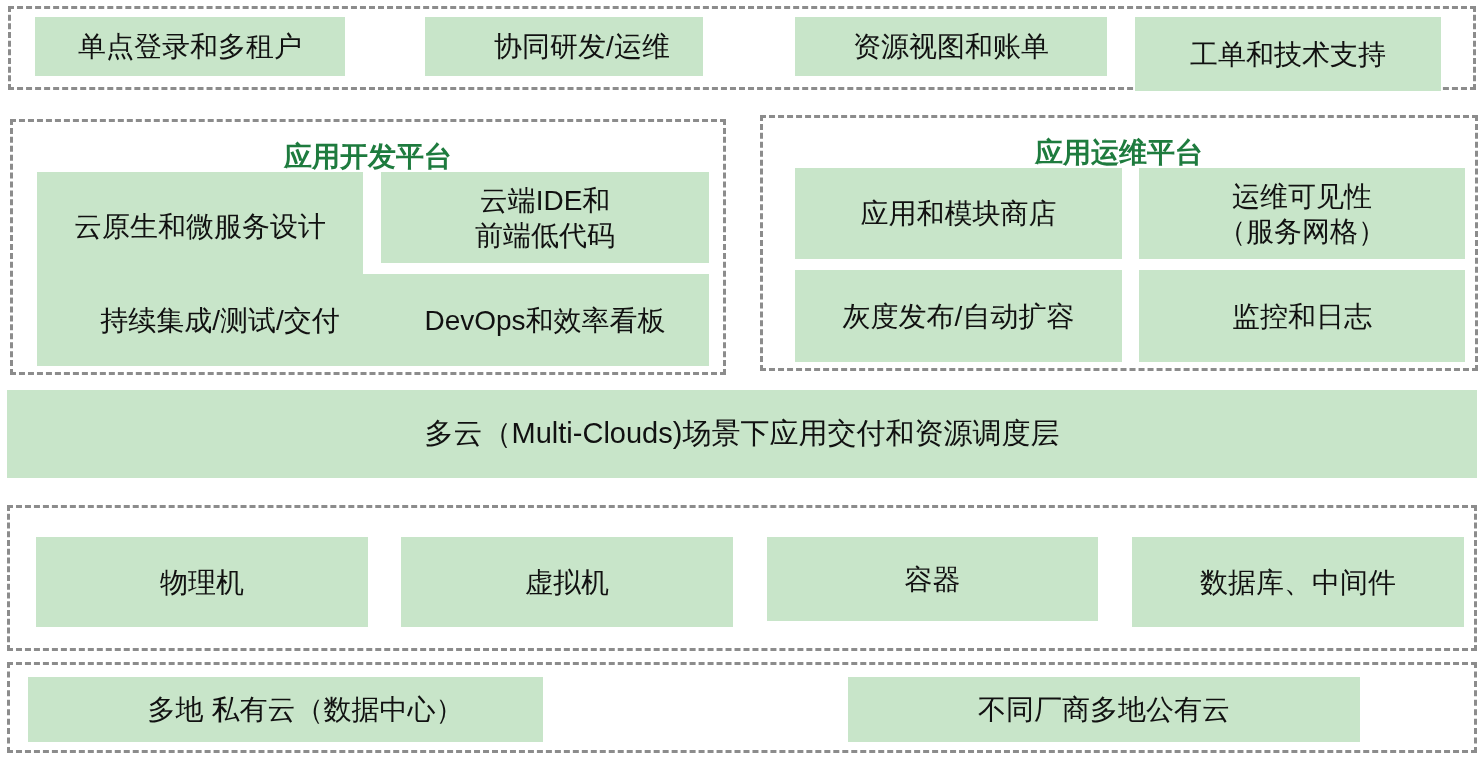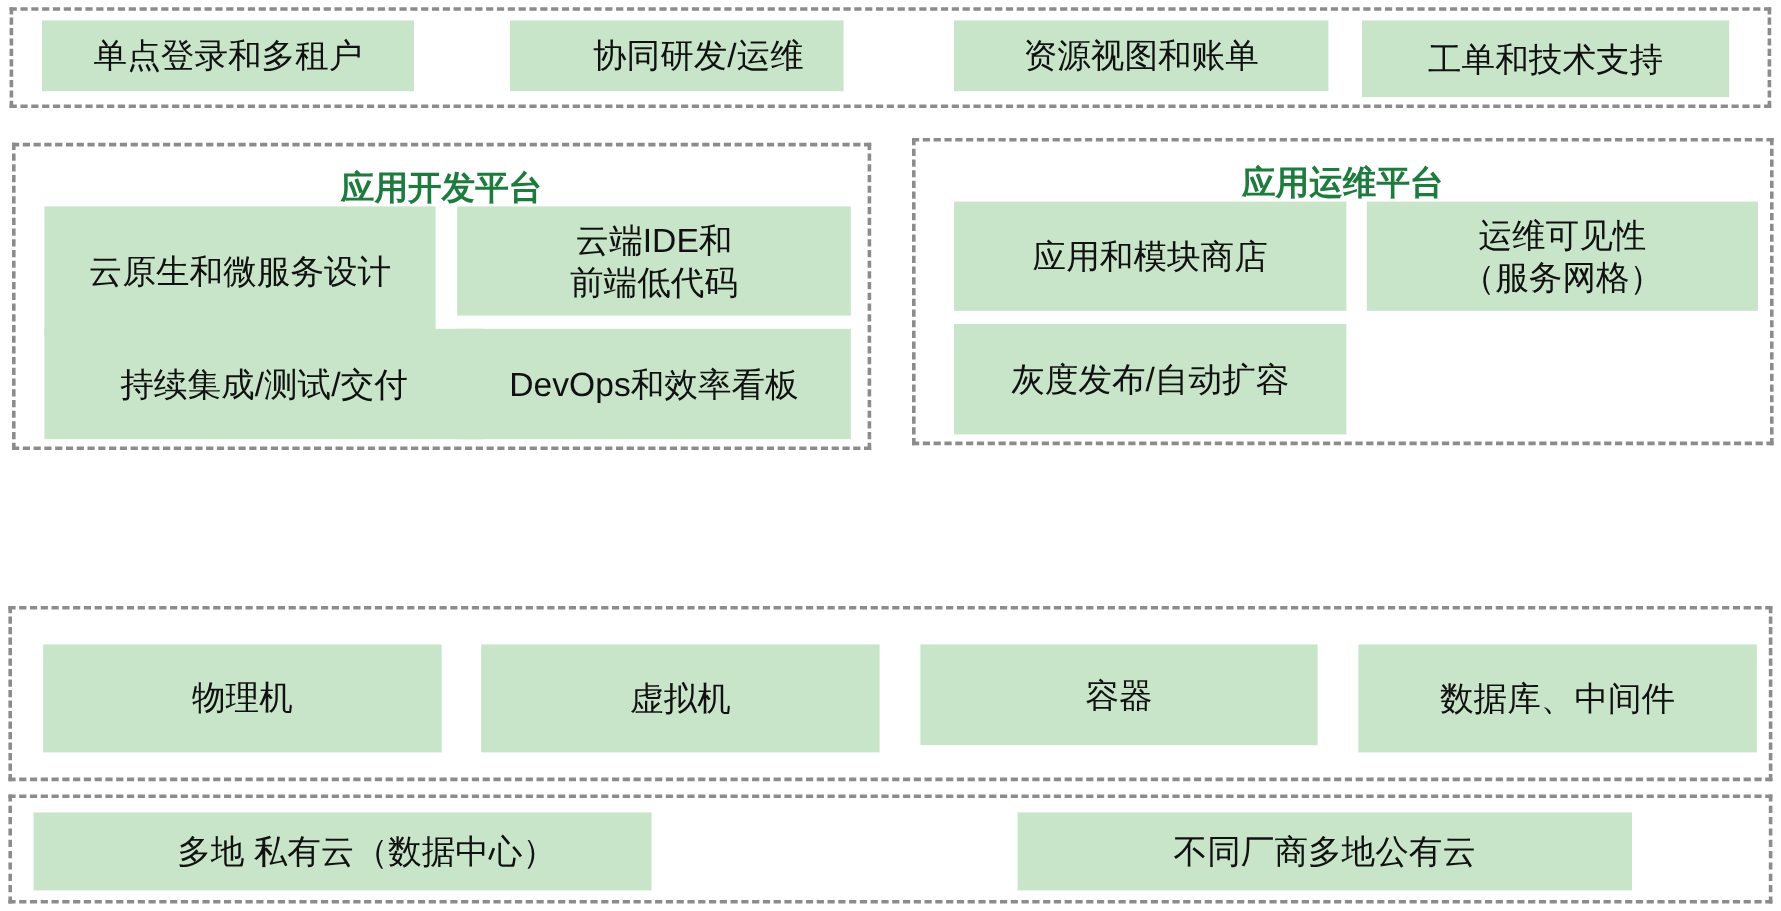--- a/index.html
+++ b/index.html
@@ -46,40 +46,42 @@
 </style>
 </head>
 <body>
 
 <div class="stage">
 
   <div class="panel" style="left:8px; top:6px; width:1468px; height:84px;">
     <div class="gbox" style="left:24px; top:8px; width:310px; height:59px;text-align:center;">单点登录和多租户</div>
     <div class="gbox" style="left:414px; top:8px; width:278px; height:59px;padding-left:36px;">协同研发/运维</div>
     <div class="gbox" style="left:784px; top:8px; width:312px; height:59px;">资源视图和账单</div>
-    <div class="gbox" style="left:1124px; top:8px; width:306px; height:64px;">工单和技术支持</div>
+    <div class="gbox" style="left:1124px; top:8px; width:306px; height:74px;">工单和技术支持</div>
   </div>
 
   <div class="panel" style="left:10px; top:119px; width:716px; height:256px;">
     <div class="panel-title">应用开发平台</div>
     <div class="gbox" style="left:24px; top:50px; width:326px; height:108px;">云原生和微服务设计</div>
     <div class="gbox" style="left:368px; top:50px; width:328px; height:91px;">云端IDE和
 前端低代码</div>
     <div class="gbox" style="left:24px; top:152px; width:366px; height:92px;">持续集成/测试/交付</div>
     <div class="gbox" style="left:368px; top:152px; width:328px; height:92px;">DevOps和效率看板</div>
   </div>
 
   <div class="panel" style="left:760px; top:115px; width:718px; height:256px;">
     <div class="panel-title">应用运维平台</div>
     <div class="gbox" style="left:32px; top:50px; width:327px; height:91px;">应用和模块商店</div>
     <div class="gbox" style="left:376px; top:50px; width:326px; height:91px;">运维可见性
 （服务网格）</div>
     <div class="gbox" style="left:32px; top:152px; width:327px; height:92px;">灰度发布/自动扩容</div>
+    <div class="gbox" style="left:376px; top:152px; width:326px; height:92px;">监控和日志</div>
   </div>
 
+  <div class="bar" style="left:7px; top:390px; width:1470px; height:88px;">多云（Multi-Clouds)场景下应用交付和资源调度层</div>
 
   <div class="panel" style="left:7px; top:505px; width:1470px; height:146px;">
     <div class="gbox" style="left:26px; top:29px; width:332px; height:90px;font-family:Liberation Serif, serif;">物理机</div>
     <div class="gbox" style="left:391px; top:29px; width:332px; height:90px;">虚拟机</div>
     <div class="gbox" style="left:757px; top:29px; width:331px; height:84px;">容器</div>
     <div class="gbox" style="left:1122px; top:29px; width:332px; height:90px;">数据库、中间件</div>
   </div>
 
   <div class="panel" style="left:7px; top:662px; width:1470px; height:91px;">
     <div class="gbox" style="left:18px; top:12px; width:515px; height:65px;padding-left:40px;">多地 私有云（数据中心）</div>

